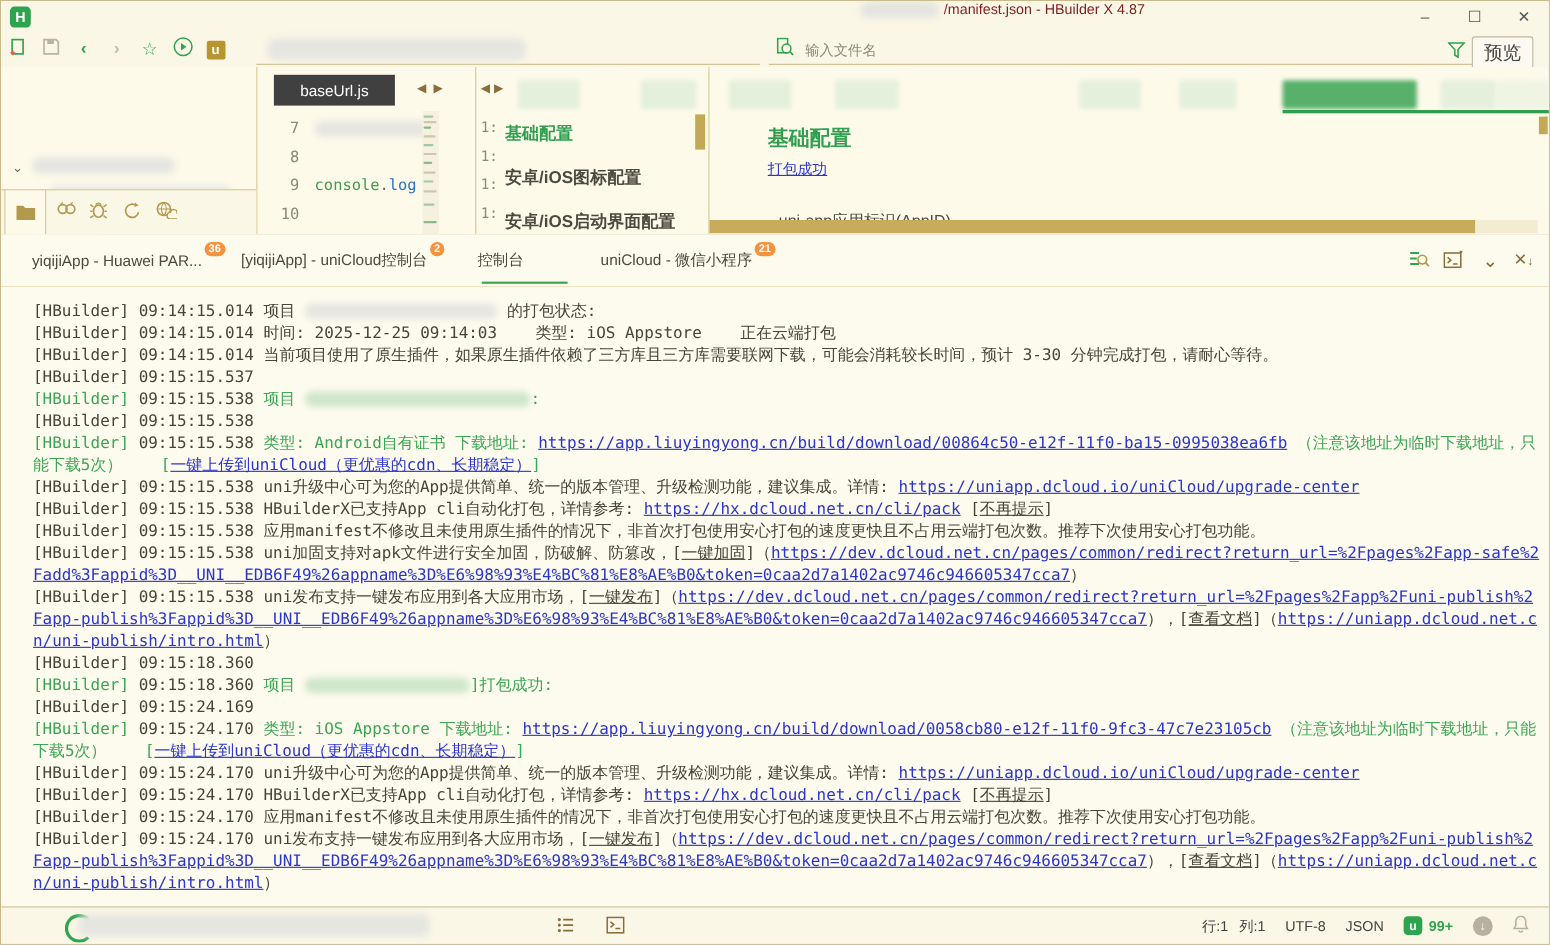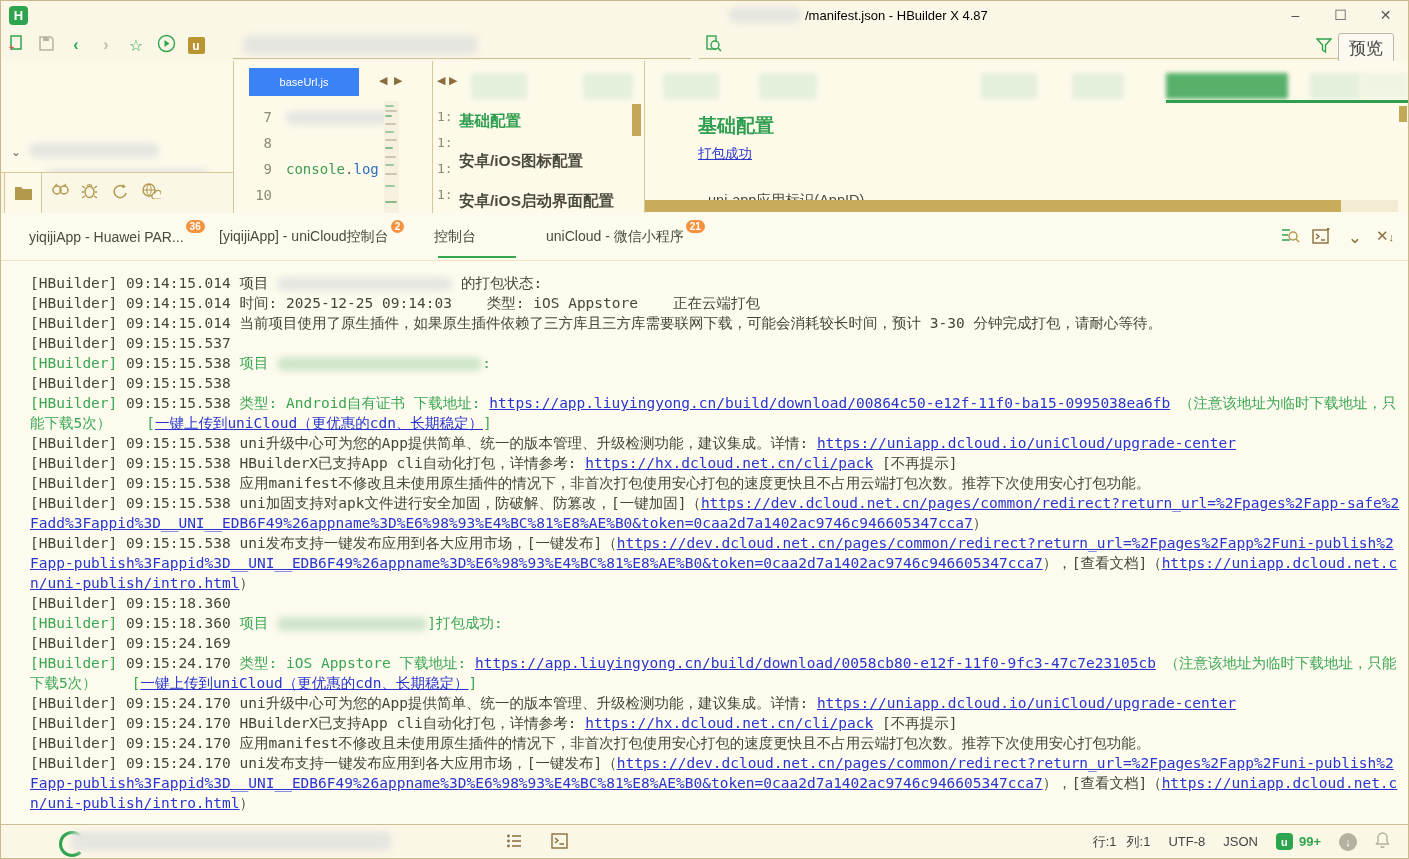--- a/index.html
+++ b/index.html
@@ -7,21 +7,21 @@
        font-family:"Liberation Sans",sans-serif;color:#3c3c32;position:relative;
        border:1px solid #c9ba8c;box-sizing:border-box;}
   .pill{display:inline-block;border-radius:7px;background:#e6e6e1;filter:blur(3px);vertical-align:middle;}
   .pill.green{background:#cfe6cb;}
 
   
   #menubar{height:28px;display:flex;align-items:center;background:#FBF7E6;position:relative;}
   #app-logo{width:19px;height:19px;background:#2ea44f;color:#fff;border-radius:4px;
             font-weight:bold;font-size:13px;display:flex;align-items:center;justify-content:center;margin:0 8px 0 8px;}
   .menu-item{font-size:13px;padding:0 11px;color:#333;line-height:28px;cursor:default;}
-  #win-title{position:absolute;left:728px;top:0;height:28px;display:flex;align-items:center;font-size:13px;color:#000000;}
+  #win-title{position:absolute;left:781px;top:0;height:28px;display:flex;align-items:flex-start;font-size:13px;color:#7f1d1d;}
   #win-controls{position:absolute;right:0;top:0;height:28px;display:flex;}
   .win-btn{width:45px;height:28px;display:flex;align-items:center;justify-content:center;font-size:14px;color:#555;}
 
   
   #toolbar{height:32px;display:flex;align-items:center;background:#FBF7E6;position:relative;}
   .tb-icon{width:30px;text-align:center;font-size:16px;}
   #runconfig-box{position:absolute;left:232px;top:3px;width:458px;height:26px;border-bottom:1px solid #cdbd8e;}
   #file-search{position:absolute;left:698px;top:3px;width:692px;height:26px;border-bottom:1px solid #cdbd8e;
                display:flex;align-items:center;}
   #file-search input{border:none;outline:none;background:transparent;font-size:13px;color:#444;width:520px;
@@ -34,22 +34,22 @@
   
   #main{position:absolute;top:60px;left:0;right:0;height:152px;background:#FDFAEA;border-bottom:1px solid #c9b98b;}
   #sidebar{position:absolute;left:0;top:0;width:232px;height:152px;border-right:1px solid #d6c795;}
   .tree-chev{position:absolute;font-size:12px;color:#6b6b5c;}
   #side-tabs{position:absolute;left:0;bottom:0;width:232px;height:40px;border-top:1px solid #d6c795;background:#FBF7E6;}
   #side-tab-active{position:absolute;left:3px;top:-1px;width:36px;height:40px;background:#FDFAEA;
                    border:1px solid #d6c795;border-bottom:none;display:flex;align-items:center;justify-content:center;}
   .side-ic{position:absolute;top:10px;color:#b3994d;font-size:15px;}
 
   #editor-pane{position:absolute;left:233px;top:0;width:198px;height:152px;}
-  #editor-tab{position:absolute;left:15px;top:7px;width:110px;height:28px;background:#3b82f6;color:#fff;
-              font-size:11px;display:flex;align-items:center;justify-content:center;}
+  #editor-tab{position:absolute;left:15px;top:7px;width:110px;height:28px;background:#404040;color:#fff;
+              font-size:14px;display:flex;align-items:center;justify-content:center;}
   .tabnav{position:absolute;top:13px;font-size:11px;color:#8a6d3b;}
   .gutter-num{position:absolute;width:30px;text-align:right;font-family:"DejaVu Sans Mono",monospace;
               font-size:14px;color:#8a8a78;}
   .code-line{position:absolute;left:52px;font-family:"DejaVu Sans Mono",monospace;font-size:14px;}
   #minimap{position:absolute;left:150px;top:40px;width:15px;height:112px;background:#f5f1de;}
   .mm{position:absolute;height:2px;border-radius:1px;}
   #mini-pane{position:absolute;left:431px;top:0;width:26px;height:152px;border-left:1px solid #d6c795;}
   .mini-num{position:absolute;left:4px;font-family:"DejaVu Sans Mono",monospace;font-size:13px;color:#8a8a78;}
 
   #manifest-nav{position:absolute;left:437px;top:0;width:206px;height:152px;border-right:1px solid #d6c795;}
@@ -73,21 +73,21 @@
   #con-header{height:47px;position:relative;border-bottom:1px solid #eee4c4;}
   .con-tab{position:absolute;top:0;height:47px;display:flex;align-items:center;font-size:14px;color:#4a4a3e;cursor:pointer;}
   .con-tab .badge{position:relative;top:-10px;left:2px;background:#f6913e;color:#fff;border-radius:9px;
                   font-size:10px;padding:1px 4px;font-weight:bold;}
   .con-tab.active:after{content:"";position:absolute;left:4px;right:4px;bottom:2px;height:2px;background:#3aa74f;}
   .con-hicon{position:absolute;top:14px;color:#8a6d3b;font-size:15px;cursor:pointer;}
   #con-body{padding:12px 8px 0 29px;font-family:"DejaVu Sans Mono",monospace;font-size:14.5px;line-height:20px;
             white-space:pre-wrap;word-break:break-all;}
   .cd{color:#45453a;} .cg{color:#3aa653;}
   .cl{color:#2a35cd;text-decoration:underline;cursor:pointer;}
-  .cu{color:#45453a;cursor:pointer;}
+  .cu{color:#45453a;text-decoration:underline;cursor:pointer;}
 
   
   #statusbar{position:absolute;bottom:0;left:0;right:0;height:33px;border-top:1px solid #cdbe95;background:#FBF7E6;
              display:flex;align-items:center;font-size:13px;color:#444;}
   #sb-logo{width:20px;height:20px;border:3px solid #2ea44f;border-right-color:transparent;border-radius:50%;
            position:absolute;left:58px;top:6px;}
   #sb-right{position:absolute;right:18px;display:flex;align-items:center;gap:18px;}
   #u-badge{width:17px;height:17px;background:#2ea44f;border-radius:4px;color:#fff;font-size:11px;font-weight:bold;
            display:flex;align-items:center;justify-content:center;}
   #msg-count{color:#2ea44f;font-weight:bold;margin-left:-12px;}
@@ -140,20 +140,21 @@
     <span class="pill" style="width:235px;height:20px;margin:3px 0 0 10px;"></span>
   </div>
   <div id="file-search">
     <span style="margin:0 8px 0 6px;">
       <svg width="17" height="17" viewBox="0 0 17 17">
           <rect x="2" y="1" width="9" height="13" fill="none" stroke="#2ea44f" stroke-width="1.4"></rect>
           <circle cx="10" cy="10" r="4" fill="#fdfaea" stroke="#2ea44f" stroke-width="1.4"></circle>
           <line x1="13" y1="13" x2="16" y2="16" stroke="#2ea44f" stroke-width="1.6"></line>
         </svg>
     </span>
+    <input placeholder="输入文件名" style="">
   </div>
   <span id="filter-icon">
     <svg width="16" height="15" viewBox="0 0 16 15">
         <path d="M1 1 h14 l-5.5 6 v7 l-3 -2 v-5 z" fill="none" stroke="#2ea44f" stroke-width="1.4"></path>
       </svg>
   </span>
   <button id="preview-btn">预览</button>
 </div>
 
 <div id="main">

